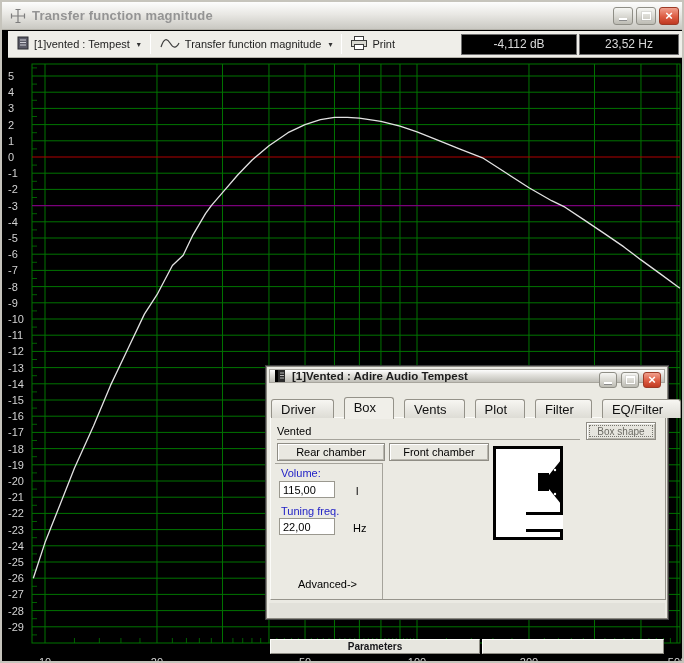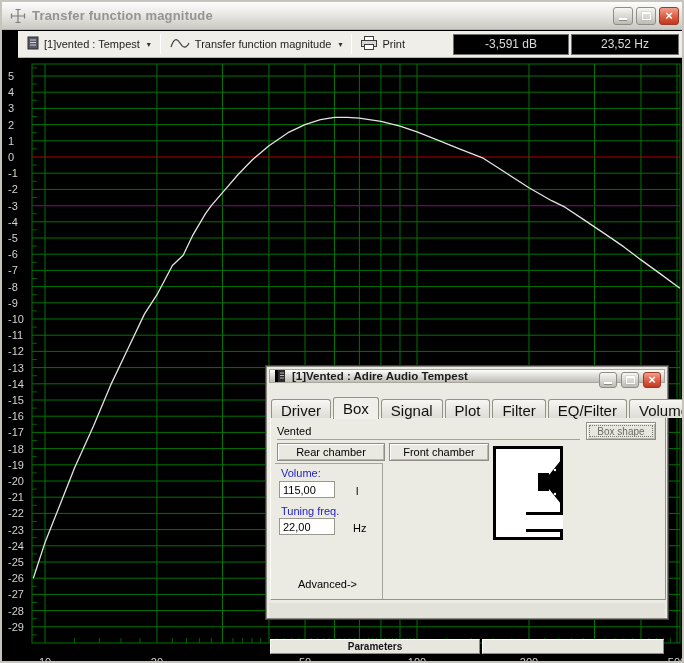--- a/index.html
+++ b/index.html
@@ -17,45 +17,45 @@
   .wbtn{width:20px;height:18px;border:1px solid #8f8e86;border-radius:3px;
     background:linear-gradient(180deg,#f6f6f3 0%,#d8d7d1 55%,#bcbbb3 100%);
     display:flex;align-items:center;justify-content:center;cursor:default;}
   .wbtn .glyph-min{width:8px;height:8px;border-bottom:2px solid #fff;box-shadow:0 1px 0 #8a8a8a;}
   .wbtn .glyph-max{width:9px;height:8px;border:1px solid #fff;border-top-width:2px;box-shadow:0 0 0 1px #9a9a9a33;}
   .wbtn.close{background:linear-gradient(180deg,#f0a08e 0%,#dd5b41 55%,#c03a22 100%);border-color:#9c3a26;}
   .wbtn.close .glyph-x{color:#fff;font-size:13px;font-weight:bold;line-height:1;margin-top:-1px;}
   .wbtn-sm{width:18px;height:16px;}
 
   
-  .toolbar{position:absolute;left:16px;top:29px;right:0;height:27px;background:#efeee9;
+  .toolbar{position:absolute;left:6px;top:29px;right:0;height:27px;background:#efeee9;
     border-bottom:1px solid #b5b3ab;display:flex;align-items:center;padding:0 2px;}
   .tbtn{display:flex;align-items:center;gap:5px;padding:0 7px;height:22px;color:#1d1d1d;font-size:11px;cursor:default;}
   .tsep{width:1px;height:20px;background:#c9c7bf;border-right:1px solid #fff;margin:0 2px;}
   .arrow{font-size:8px;color:#333;margin-left:2px;}
   .readouts{margin-left:auto;display:flex;gap:2px;padding-right:1px;}
   .readout{width:116px;height:21px;background:#000;border:1px solid #6f6f6f;
     color:#dadada;font-size:12px;display:flex;align-items:center;justify-content:center;}
-  .readout.hz{width:108px;}
+  .readout.hz{width:100px;}
 
   
   #chart{position:absolute;left:2px;top:56px;}
 
   
   .dialog{position:absolute;left:263px;top:363px;width:404px;height:255px;
     background:#ebeae3;border:1px solid #404040;box-shadow:0 0 0 1px #8a8880 inset;}
   .dlg-titlebar{position:absolute;left:3px;top:3px;right:3px;height:14px;
     background:linear-gradient(180deg,#fdfdfd 0%,#e3e2dd 40%,#bfbeb7 100%);
     border:1px solid #a8a69e;display:flex;align-items:center;}
   .dlg-titlebar .ticon{margin:0 5px 0 3px;display:flex;}
   .dlg-title{font-size:11.5px;font-weight:bold;color:#1c1c1c;}
   .dlgbtns{position:absolute;right:3px;top:2px;display:flex;gap:4px;}
 
   .tabs{position:absolute;left:5px;top:30px;height:22px;display:flex;align-items:flex-end;z-index:2;}
-  .tab{height:19px;padding:2px 9px 0 9px;margin-right:2px;font-size:15px;color:#111;
+  .tab{height:19px;padding:2px 17px 0 9px;margin-right:10px;font-size:13px;color:#111;
     background:linear-gradient(180deg,#f7f6f2,#dddcd5);border:1px solid #949289;border-bottom:none;
     border-radius:3px 3px 0 0;cursor:default;}
   .tab.active{height:22px;background:#f0efe9;position:relative;z-index:3;margin-bottom:-1px;font-weight:normal;}
 
   .tab-page{position:absolute;left:4px;top:51px;width:396px;height:183px;background:#ebeae3;
     border:1px solid;border-color:#fbfbf8 #96948c #96948c #fbfbf8;z-index:1;}
 
   .vented-strip{position:absolute;left:11px;top:57px;width:303px;height:17px;
     border-bottom:1px solid #a5a39b;z-index:4;font-size:11px;color:#000;display:flex;align-items:center;}
   .boxshape-btn{position:absolute;left:320px;top:56px;width:70px;height:18px;z-index:4;
@@ -135,21 +135,21 @@
       <span>
         <svg width="16" height="14" viewBox="0 0 16 14">
             <rect x="3.5" y="0.5" width="9" height="4" fill="#fff" stroke="#3c3c3c"></rect>
             <rect x="0.5" y="4.5" width="15" height="6" fill="#d9d9d2" stroke="#3c3c3c"></rect>
             <rect x="3.5" y="8.5" width="9" height="5" fill="#fff" stroke="#3c3c3c"></rect>
           </svg>
       </span>
       <span>Print</span>
     </div>
     <div class="readouts">
-      <div class="readout">-3,591 dB</div>
+      <div class="readout">-4,112 dB</div>
       <div class="readout hz">23,52 Hz</div>
     </div>
   </div>
 
   <svg id="chart" width="680" height="605">
       <rect x="0" y="0" width="680" height="605" fill="#000000"></rect>
       <g>
         <line x1="41" y1="6" x2="41" y2="585" stroke="#007400" stroke-width="1"></line>
         <line x1="152.98315838700103" y1="6" x2="152.98315838700103" y2="585" stroke="#007400" stroke-width="1"></line>
         <line x1="218.48910675571443" y1="6" x2="218.48910675571443" y2="585" stroke="#007400" stroke-width="1"></line>
@@ -362,21 +362,21 @@
           </span>
         <span class="wbtn wbtn-sm close">
             <span class="glyph-x">×</span>
           </span>
       </div>
     </div>
 
     <div class="tabs">
         <span class="tab">Driver</span>
         <span class="tab active">Box</span>
-        <span class="tab">Signal</span>
+        <span class="tab">Vents</span>
         <span class="tab">Plot</span>
         <span class="tab">Filter</span>
         <span class="tab">EQ/Filter</span>
         <span class="tab">Volume</span>
       </div>
     <div class="tab-page"></div>
 
     <div class="vented-strip">Vented</div>
     <div class="boxshape-btn">Box shape</div>
 

